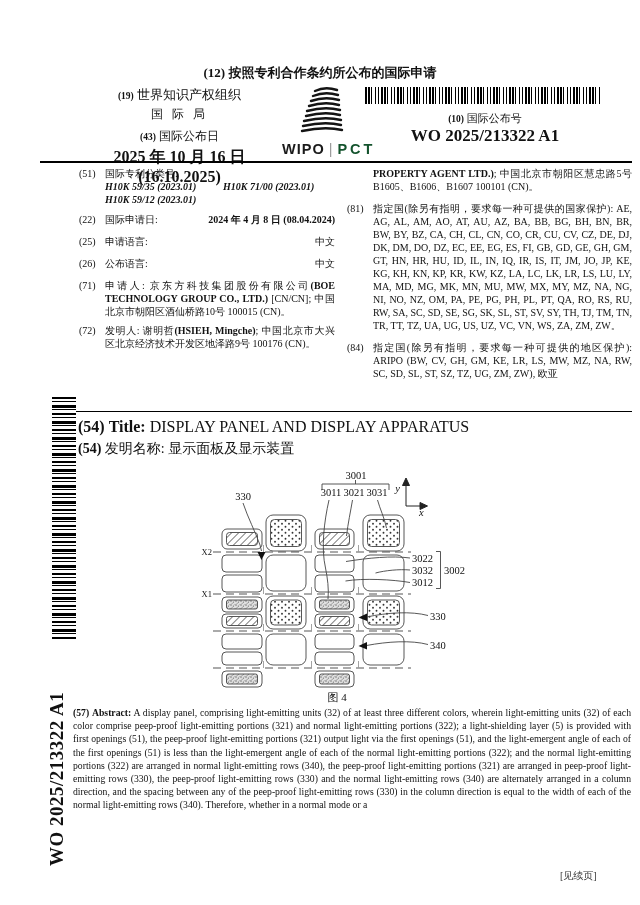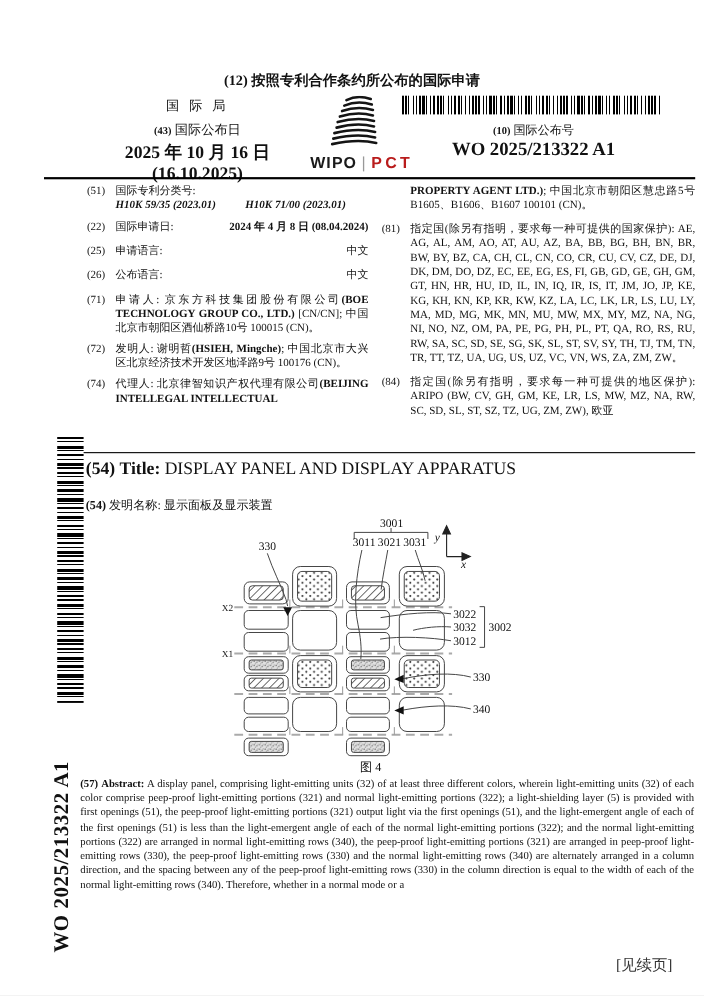--- a/index.html
+++ b/index.html
@@ -24,20 +24,24 @@
 <body>
 
 <div class="page">
 
   <div class="abs b" style="top:64px;left:0;width:640px;text-align:center;font-size:13px;">
     <span>(12)</span>
     <span>按照专利合作条约所公布的国际申请</span>
   </div>
 
   <div class="abs" style="top:86px;left:92px;width:175px;text-align:center;">
+    <div style="font-size:13px;">
+      <span class="b" style="font-size:9.5px;">(19)</span>
+      <span>世界知识产权组织</span>
+    </div>
     <div style="font-size:12px;letter-spacing:3px;margin-top:2px;">国 际 局</div>
     <div style="font-size:12px;margin-top:5px;">
       <span class="b" style="font-size:9.5px;">(43)</span>
       <span>国际公布日</span>
     </div>
     <div class="b" style="font-size:16px;margin-top:2px;">2025 年 10 月 16 日 (16.10.2025)</div>
   </div>
 
   <svg class="abs" style="left:294px;top:87px;" width="62" height="52" viewBox="0 0 62 52">
     <g stroke="#141414" stroke-width="2.4" fill="none" stroke-linecap="round">
@@ -46,41 +50,42 @@
       <path d="M17,14 Q31,9  45,13"></path>
       <path d="M15,19 Q31,14 45,18"></path>
       <path d="M13,24 Q31,19 46,23"></path>
       <path d="M12,29 Q31,24 46,28"></path>
       <path d="M10,34 Q31,29 47,33"></path>
       <path d="M9,39  Q31,34 47,38"></path>
       <path d="M8,44  Q31,39 48,43"></path>
     </g>
   </svg>
   <div class="abs logo-text" style="left:282px;top:141px;">
-    <span>WIPO</span><span class="logo-sep">|</span><span style="letter-spacing:3px;color:#b91c1c;">PCT</span>
+    <span>WIPO</span><span class="logo-sep">|</span><span style="letter-spacing:3px;color:#14532d;">PCT</span>
   </div>
 
   <div class="abs barcode-h" style="left:365px;top:87px;width:235px;height:17px;"></div>
   <div class="abs" style="top:111px;left:365px;width:240px;text-align:center;font-size:11px;">
     <span class="b" style="font-size:9.5px;">(10)</span>
     <span>国际公布号</span>
   </div>
   <div class="abs b" style="top:126px;left:365px;width:240px;text-align:center;font-size:17px;">WO 2025/213322 A1</div>
 
   <div class="abs" style="top:161px;left:40px;width:592px;border-top:2px solid #000;"></div>
 
   <div class="abs f10" style="top:167px;left:75px;width:260px;">
 
     <div class="tagged" style="margin-bottom:7px;">
       <span class="tag">(51)</span>
       <div>国际专利分类号:</div>
       <div style="display:flex;">
         <span class="b i" style="width:118px;">H10K 59/35 (2023.01)</span>
         <span class="b i">H10K 71/00 (2023.01)</span>
       </div>
+      <div class="b i">H10K 59/12 (2023.01)</div>
     </div>
 
 
     <div class="tagged" style="margin-bottom:9px;text-align:center;">
       <span class="tag">(22)</span>
       <div class="kv">
         <span>国际申请日:</span>
         <span class="b">2024 年 4 月 8 日 (08.04.2024)</span>
       </div>
     </div>
@@ -104,24 +109,20 @@
     <div class="tagged just" style="margin-bottom:6px;">
       <span class="tag">(71)</span>
       <span>申请人: 京东方科技集团股份有限公司</span><span class="b">(BOE TECHNOLOGY GROUP CO., LTD.)</span><span> [CN/CN]; 中国北京市朝阳区酒仙桥路10号 100015 (CN)。</span>
     </div>
 
     <div class="tagged just" style="margin-bottom:6px;">
       <span class="tag">(72)</span>
       <span>发明人: 谢明哲</span><span class="b">(HSIEH, Mingche)</span><span>; 中国北京市大兴区北京经济技术开发区地泽路9号 100176 (CN)。</span>
     </div>
 
-    <div class="tagged just">
-      <span class="tag">(74)</span>
-      <span>代理人: 北京律智知识产权代理有限公司</span><span class="b">(BEIJING INTELLEGAL INTELLECTUAL</span>
-    </div>
 
   </div>
 
   <div class="abs f10" style="top:167px;left:343px;width:289px;">
 
     <div class="tagged just" style="margin-bottom:9px;">
       <span class="b">PROPERTY AGENT LTD.)</span><span>; 中国北京市朝阳区慧忠路5号B1605、B1606、B1607 100101 (CN)。</span>
     </div>
 
     <div class="tagged just" style="margin-bottom:9px;">
@@ -136,21 +137,21 @@
 
   </div>
 
   <div class="abs" style="top:411px;left:72px;width:560px;border-top:1.5px solid #000;"></div>
 
   <div class="abs" style="top:418px;left:78px;width:554px;font-size:16px;">
     <span class="b">(54)</span>
     <span class="b">Title:</span>
     <span>DISPLAY PANEL AND DISPLAY APPARATUS</span>
   </div>
-  <div class="abs" style="top:452px;left:78px;width:554px;font-size:11px;">
+  <div class="abs" style="top:440px;left:78px;width:554px;font-size:14px;">
     <span class="b">(54)</span>
     <span>发明名称:</span>
     <span>显示面板及显示装置</span>
   </div>
 
   <svg class="abs" style="left:190px;top:466px;" width="280" height="245" viewBox="190 466 280 245">
     <defs>
       <pattern id="pH" patternUnits="userSpaceOnUse" width="5" height="5" patternTransform="rotate(45)">
         <line x1="0" y1="0" x2="0" y2="5" stroke="#444" stroke-width="1.4"></line>
       </pattern>
@@ -283,15 +284,15 @@
 
   <div class="abs just" style="top:706px;left:73px;width:558px;font-size:9.7px;line-height:13.2px;">
     <span class="b">(57)</span>
     <span class="b">Abstract:</span>
     <span>A display panel, comprising light-emitting units (32) of at least three different colors, wherein light-emitting units (32) of each color comprise peep-proof light-emitting portions (321) and normal light-emitting portions (322); a light-shielding layer (5) is provided with first openings (51), the peep-proof light-emitting portions (321) output light via the first openings (51), and the light-emergent angle of each of the first openings (51) is less than the light-emergent angle of each of the normal light-emitting portions (322); and the normal light-emitting portions (322) are arranged in normal light-emitting rows (340), the peep-proof light-emitting portions (321) are arranged in peep-proof light-emitting rows (330), the peep-proof light-emitting rows (330) and the normal light-emitting rows (340) are alternately arranged in a column direction, and the spacing between any of the peep-proof light-emitting rows (330) in the column direction is equal to the width of each of the normal light-emitting rows (340). Therefore, whether in a normal mode or a</span>
   </div>
 
   <div class="abs barcode-v" style="left:52px;top:397px;width:24px;height:242px;"></div>
   <div class="abs b" style="left:46px;top:866px;width:220px;transform:rotate(-90deg);transform-origin:0 0;font-size:19px;white-space:nowrap;letter-spacing:0.5px;">WO 2025/213322 A1</div>
 
-  <div class="abs" style="left:548px;top:869px;font-size:14px;color:#333;padding-left:12px;">[见续页]</div>
+  <div class="abs" style="left:548px;top:869px;font-size:10px;color:#333;padding-left:12px;">[见续页]</div>
 
 </div>
 
 </body></html>

